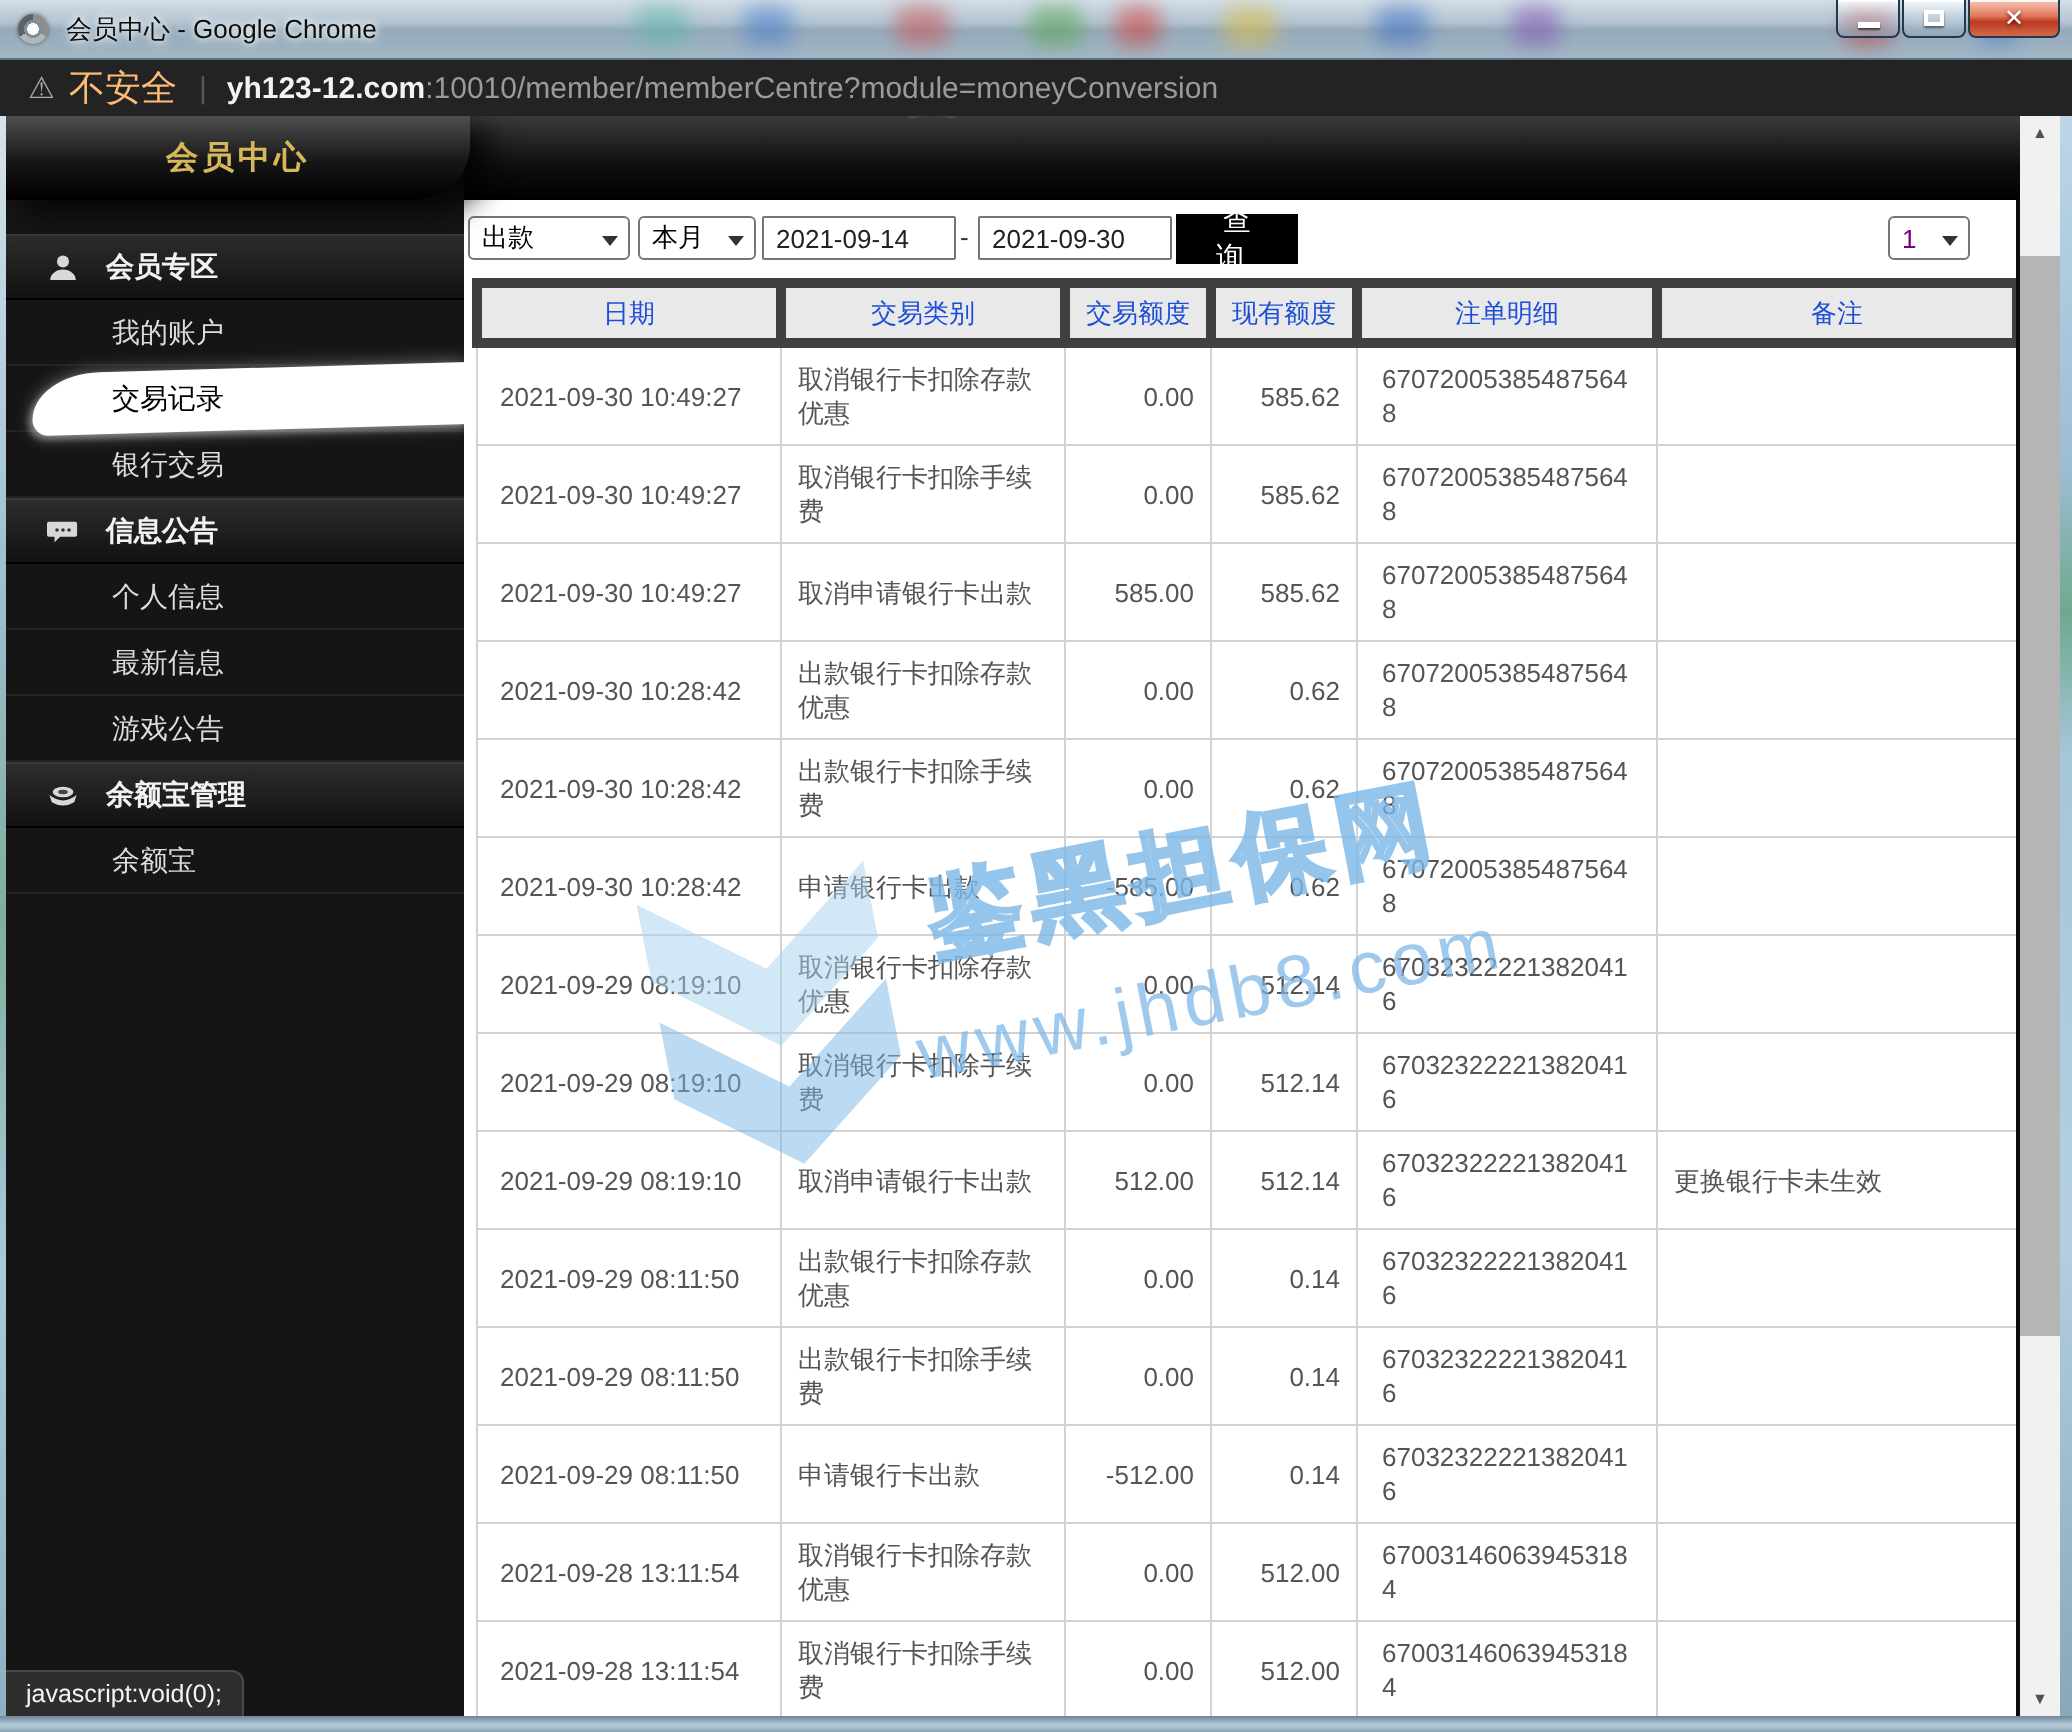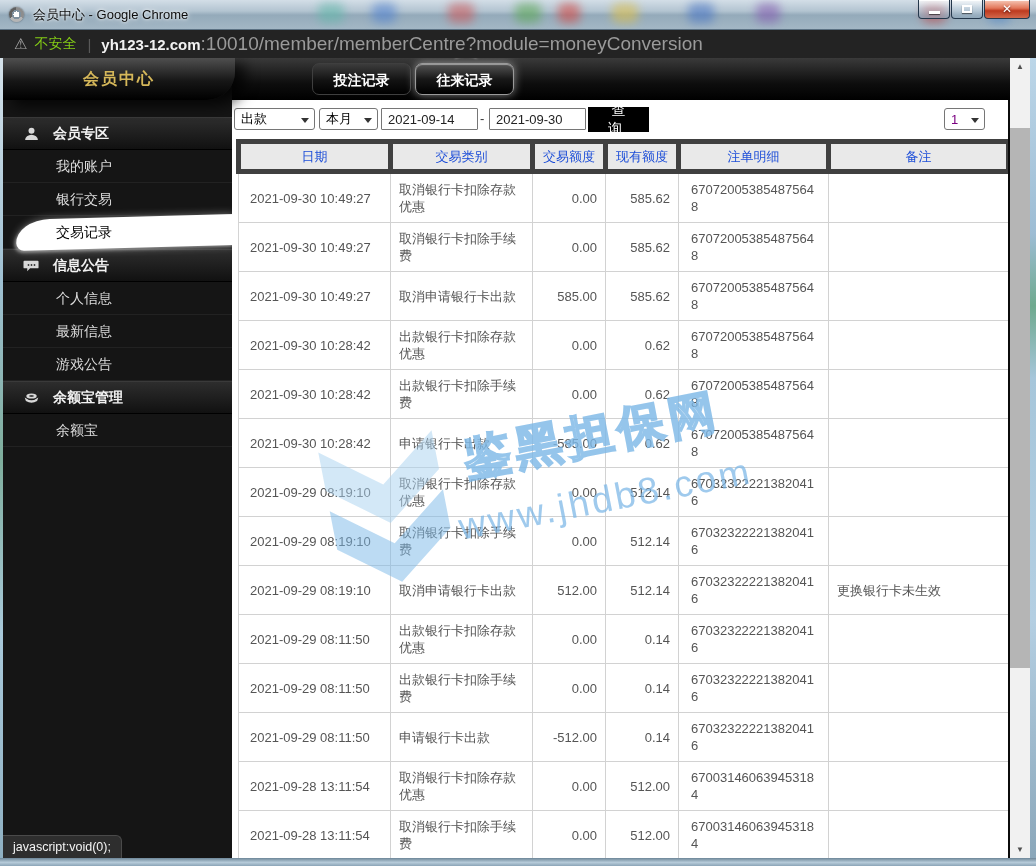--- a/index.html
+++ b/index.html
@@ -37,24 +37,24 @@
   .win-btn.close{width:46px;
     background:linear-gradient(180deg,#f6c9b8,#e2775a 45%,#bd3a1f 60%,#d2684b);}
   .glyph-min{width:11px;height:3px;background:#fff;box-shadow:0 1px 1px rgba(0,0,0,.6);margin-top:6px;}
   .glyph-max{width:10px;height:8px;border:2px solid #fff;box-sizing:border-box;box-shadow:0 1px 1px rgba(0,0,0,.5);}
   .glyph-close{color:#fff;font-size:12px;font-weight:bold;text-shadow:0 1px 2px rgba(60,0,0,.8);line-height:1;}
   .urlbar{
     position:absolute;left:0;top:30px;width:1036px;height:28px;background:#232323;
     display:flex;align-items:center;cursor:text;
   }
   .warn-icon{color:#a8a8a8;font-size:15px;margin-left:14px;}
-  .warn-text{color:#84cc16;font-size:14px;margin-left:7px;}
+  .warn-text{color:#fdba74;font-size:18px;margin-left:7px;}
   .url-sep{color:#585858;font-size:15px;margin:0 10px 0 11px;}
   .url-host{color:#f2f2f2;font-size:15px;font-weight:bold;}
-  .url-path{color:#9a9a9a;font-size:19px;}
+  .url-path{color:#9a9a9a;font-size:15px;}
   .frame-left{position:absolute;left:0;top:58px;width:3px;height:800px;
     background:linear-gradient(180deg,#d5e2ea,#9fc0d2 28%,#7fae9d 50%,#a9c9da 72%,#8fb0c2);}
   .frame-right{position:absolute;left:1030px;top:58px;width:6px;height:800px;
     background:linear-gradient(180deg,#bcd6e8,#9dbdd4 22%,#6ea98e 31%,#a6c6da 40%,#b4cfe2 70%,#8aa7ba);}
   .frame-bottom{position:absolute;left:0;top:858px;width:1036px;height:8px;
     background:linear-gradient(180deg,#6d8698,#b6cbd9 55%,#8ba5b7);}
   
   .app{position:absolute;left:3px;top:58px;width:1027px;height:800px;background:#0b0b0b;overflow:hidden;}
   .topband{position:absolute;left:0;top:0;width:100%;height:42px;
     background:linear-gradient(180deg,#3a3a3a,#0e0e0e 60%,#000);}
@@ -212,22 +212,22 @@
   <div class="sidebar">
     <div class="side-nav">
       <div class="side-section">
         <svg class="side-icon" viewBox="0 0 16 16">
             <circle cx="8" cy="4.8" r="3" fill="#d8d8d8"></circle>
             <path d="M1.6,14 a6.4,5.2 0 0 1 12.8,0 z" fill="#d8d8d8"></path>
           </svg>
         <span class="lbl">会员专区</span>
       </div>
       <div class="side-item"><span class="lbl">我的账户</span></div>
+      <div class="side-item selected"><span class="lbl">交易记录</span></div>
       <div class="side-item"><span class="lbl">银行交易</span></div>
-      <div class="side-item selected"><span class="lbl">交易记录</span></div>
       <div class="side-section">
         <svg class="side-icon" viewBox="0 0 16 16">
             <path d="M1,3 h14 a1,1 0 0 1 1,1 v6 a1,1 0 0 1 -1,1 h-8 l-3,3 v-3 h-3 a1,1 0 0 1 -1,-1 v-6 a1,1 0 0 1 1,-1 z" fill="#d8d8d8" transform="translate(0,0) scale(0.94)"></path>
             <circle cx="5" cy="7" r="0.9" fill="#333"></circle>
             <circle cx="8" cy="7" r="0.9" fill="#333"></circle>
             <circle cx="11" cy="7" r="0.9" fill="#333"></circle>
           </svg>
         <span class="lbl">信息公告</span>
       </div>
       <div class="side-item"><span class="lbl">个人信息</span></div>
@@ -240,24 +240,20 @@
             <ellipse cx="8" cy="6" rx="2.4" ry="1.1" fill="#444"></ellipse>
           </svg>
         <span class="lbl">余额宝管理</span>
       </div>
       <div class="side-item"><span class="lbl">余额宝</span></div>
     </div>
   </div>
 
   <div class="sidebar-header">会员中心</div>
 
-  <div class="tabs">
-    <div class="tab">投注记录</div>
-    <div class="tab active">往来记录</div>
-  </div>
 
   <div class="content">
 
     <div class="ctrl select sel-type">
       <span>出款</span>
       <span class="caret"></span>
     </div>
     <div class="ctrl select sel-period">
       <span>本月</span>
       <span class="caret"></span>

